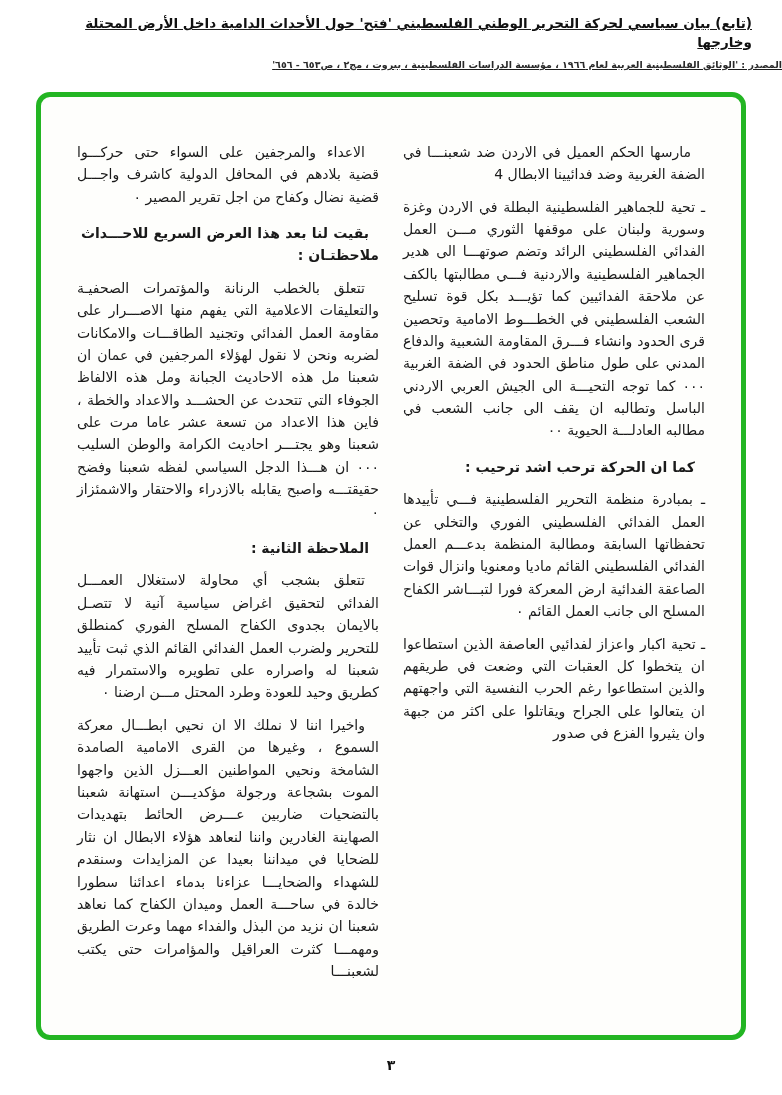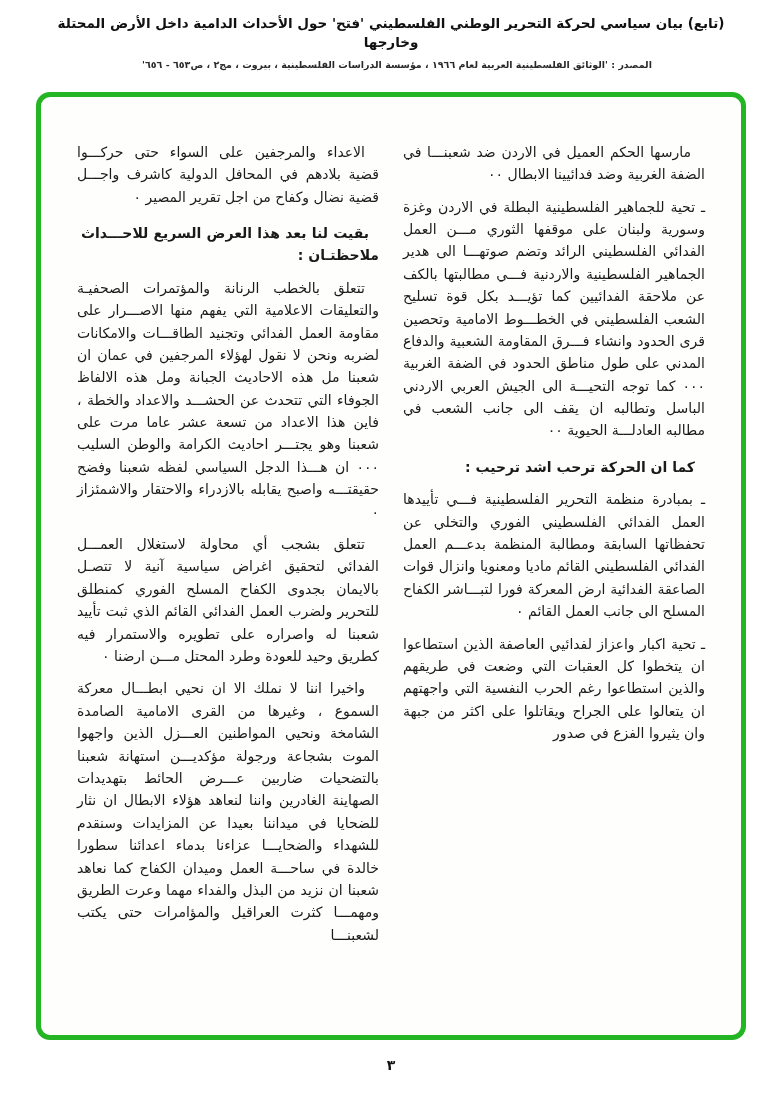--- a/index.html
+++ b/index.html
@@ -11,21 +11,22 @@
     width: 782px;
     height: 1095px;
     position: relative;
     font-family: "DejaVu Sans", sans-serif;
     color: #1c1c1c;
     direction: rtl;
     overflow: hidden;
   }
   .doc-header {
     padding-top: 14px;
-    text-align: center;
+    text-align: right;
+    text-decoration: underline;
   }
   .doc-title {
     font-weight: bold;
     font-size: 13.5px;
     line-height: 1.4;
     color: #111;
     padding: 0 30px;
   }
   .doc-source {
     font-weight: bold;
@@ -87,29 +88,30 @@
 <body>
 
 <div class="doc-header">
   <div class="doc-title">(تابع) بيان سياسي لحركة التحرير الوطني الفلسطيني 'فتح' حول الأحداث الدامية داخل الأرض المحتلة وخارجها</div>
   <div class="doc-source">المصدر : 'الوثائق الفلسطينية العربية لعام ١٩٦٦ ، مؤسسة الدراسات الفلسطينية ، بيروت ، مج٢ ، ص٦٥٣ - ٦٥٦'</div>
 </div>
 
 <div class="green-frame">
   <div class="text-columns">
     <div class="text-column">
-        <p class="para body">مارسها الحكم العميل في الاردن ضد شعبنـــا في الضفة الغربية وضد فدائيينا الابطال ٠٠</p>
+        <p class="para body">مارسها الحكم العميل في الاردن ضد شعبنـــا في الضفة الغربية وضد فدائيينا الابطال 4</p>
         <p class="para dash">ـ  تحية للجماهير الفلسطينية البطلة في الاردن وغزة وسورية ولبنان على موقفها الثوري مـــن العمل الفدائي الفلسطيني الرائد وتضم صوتهـــا الى هدير الجماهير الفلسطينية والاردنية فـــي مطالبتها بالكف عن ملاحقة الفدائيين كما تؤيـــد بكل قوة تسليح الشعب الفلسطيني في الخطـــوط الامامية وتحصين قرى الحدود وانشاء فـــرق المقاومة الشعبية والدفاع المدني على طول مناطق الحدود في الضفة الغربية ٠٠٠ كما توجه التحيـــة الى الجيش العربي الاردني الباسل وتطالبه ان يقف الى جانب الشعب في مطالبه العادلـــة الحيوية ٠٠</p>
         <p class="para heading">كما ان الحركة ترحب اشد ترحيب :</p>
         <p class="para dash">ـ  بمبادرة منظمة التحرير الفلسطينية فـــي تأييدها العمل الفدائي الفلسطيني الفوري والتخلي عن تحفظاتها السابقة ومطالبة المنظمة بدعـــم العمل الفدائي الفلسطيني القائم ماديا ومعنويا وانزال قوات الصاعقة الفدائية ارض المعركة فورا لتبـــاشر الكفاح المسلح الى جانب العمل القائم ٠</p>
         <p class="para dash">ـ  تحية اكبار واعزاز لفدائيي العاصفة الذين استطاعوا ان يتخطوا كل العقبات التي وضعت في طريقهم والذين استطاعوا رغم الحرب النفسية التي واجهتهم ان يتعالوا على الجراح ويقاتلوا على اكثر من جبهة وان يثيروا الفزع في صدور</p>
       </div>
     <div class="text-column">
         <p class="para body">الاعداء والمرجفين على السواء حتى حركـــوا قضية بلادهم في المحافل الدولية كاشرف واجـــل قضية نضال وكفاح من اجل تقرير المصير ٠</p>
         <p class="para heading">بقيت لنا بعد هذا العرض السريع للاحـــداث ملاحظتـان :</p>
         <p class="para body">تتعلق بالخطب الرنانة والمؤتمرات الصحفيـة والتعليقات الاعلامية التي يفهم منها الاصـــرار على مقاومة العمل الفدائي وتجنيد الطاقـــات والامكانات لضربه ونحن لا نقول لهؤلاء المرجفين في عمان ان شعبنا مل هذه الاحاديث الجبانة ومل هذه الالفاظ الجوفاء التي تتحدث عن الحشـــد والاعداد والخطة ، فاين هذا الاعداد من تسعة عشر عاما مرت على شعبنا وهو يجتـــر احاديث الكرامة والوطن السليب ٠٠٠ ان هـــذا الدجل السياسي لفظه شعبنا وفضح حقيقتـــه واصبح يقابله بالازدراء والاحتقار والاشمئزاز ٠</p>
+        <p class="para heading">الملاحظة الثانية :</p>
         <p class="para body">تتعلق بشجب أي محاولة لاستغلال العمـــل الفدائي لتحقيق اغراض سياسية آنية لا تتصـل بالايمان بجدوى الكفاح المسلح الفوري كمنطلق للتحرير ولضرب العمل الفدائي القائم الذي ثبت تأييد شعبنا له واصراره على تطويره والاستمرار فيه كطريق وحيد للعودة وطرد المحتل مـــن ارضنا ٠</p>
         <p class="para body">واخيرا اننا لا نملك الا ان نحيي ابطـــال معركة السموع ، وغيرها من القرى الامامية الصامدة الشامخة ونحيي المواطنين العـــزل الذين واجهوا الموت بشجاعة ورجولة مؤكديـــن استهانة شعبنا بالتضحيات ضاربين عـــرض الحائط بتهديدات الصهاينة الغادرين واننا لنعاهد هؤلاء الابطال ان نثار للضحايا في ميداننا بعيدا عن المزايدات وسنقدم للشهداء والضحايـــا عزاءنا بدماء اعدائنا سطورا خالدة في ساحـــة العمل وميدان الكفاح كما نعاهد شعبنا ان نزيد من البذل والفداء مهما وعرت الطريق ومهمـــا كثرت العراقيل والمؤامرات حتى يكتب لشعبنـــا</p>
       </div>
   </div>
 </div>
 
 <div class="page-number">٣</div>
 
 </body></html>

